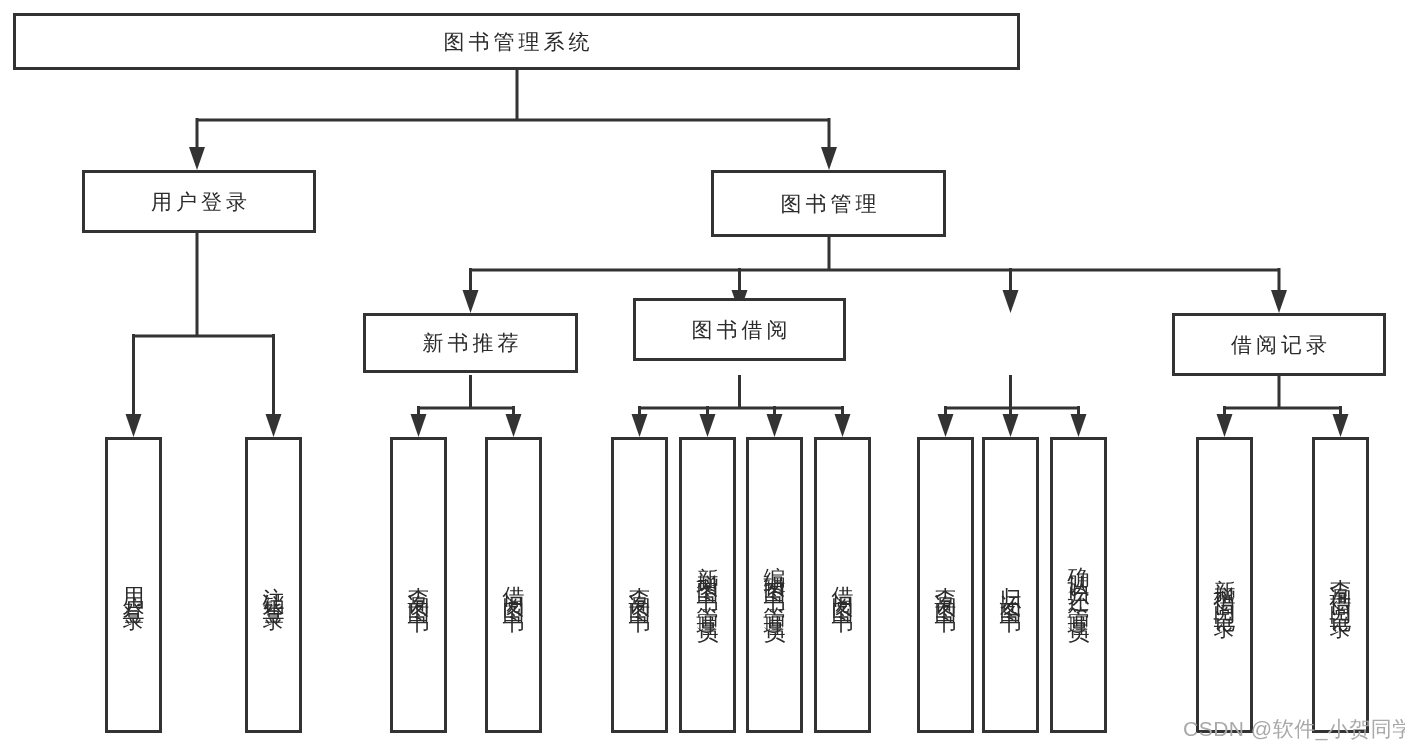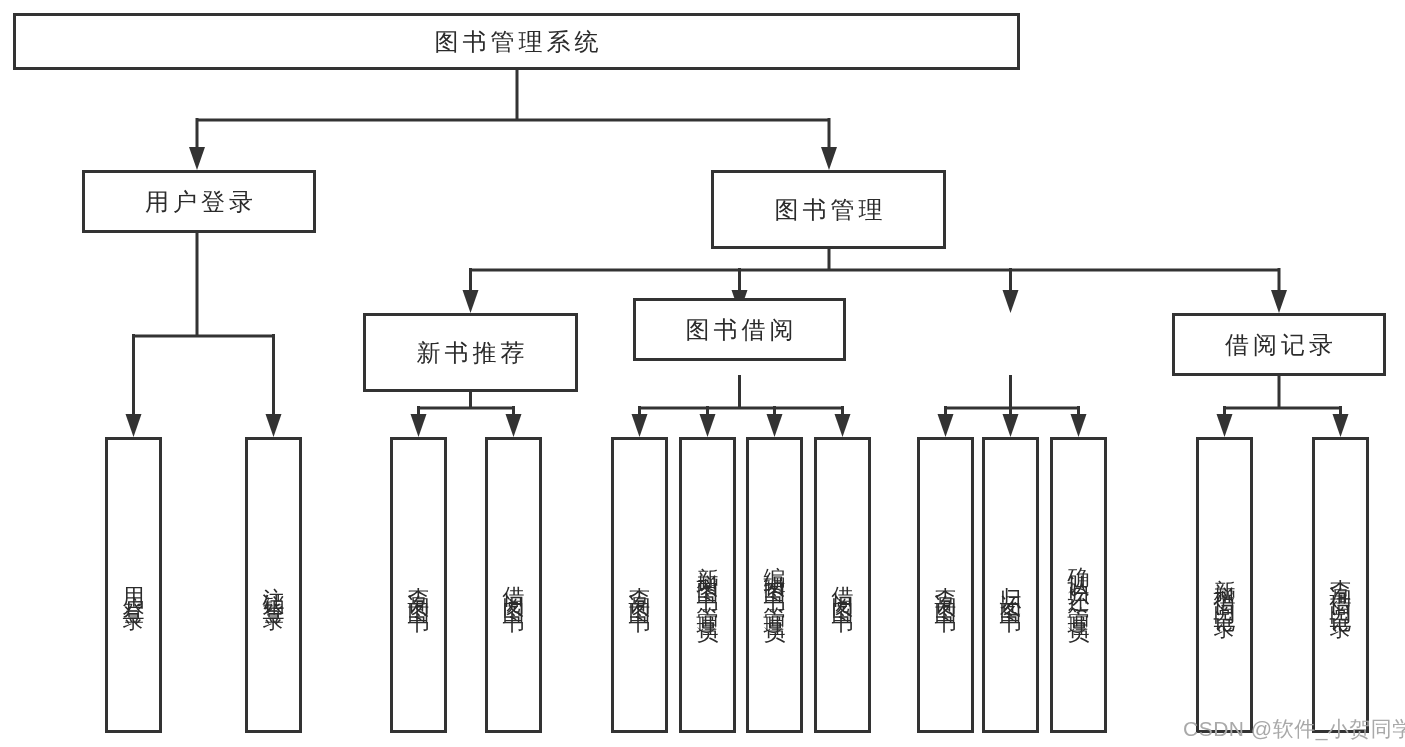--- a/index.html
+++ b/index.html
@@ -23,40 +23,40 @@
     position: absolute;
     background: #ffffff;
     border: 3px solid #333333;
     display: flex;
     align-items: center;
     justify-content: center;
     color: #2b2b2b;
     z-index: 2;
   }
   .node.h {
-    font-size: 24px;
+    font-size: 21px;
     letter-spacing: 4px;
     text-indent: 4px;
     white-space: nowrap;
   }
   .node.v {
     font-size: 22px;
   }
   .node.v .vtext {
     writing-mode: vertical-rl;
     text-orientation: mixed;
     letter-spacing: 8px;
     line-height: 1;
     white-space: nowrap;
   }
   
   .root-box   { left: 13px;   top: 13px;  width: 1007px; height: 57px; }
   .l2a        { left: 82px;   top: 170px; width: 234px;  height: 63px; }
-  .l2b        { left: 711px;  top: 170px; width: 235px;  height: 79px; }
-  .l3a        { left: 363px;  top: 313px; width: 215px;  height: 79px; }
+  .l2b        { left: 711px;  top: 170px; width: 235px;  height: 67px; }
+  .l3a        { left: 363px;  top: 313px; width: 215px;  height: 60px; }
   .l3b        { left: 633px;  top: 298px; width: 213px;  height: 63px; }
   .l3c        { left: 903px;  top: 313px; width: 215px;  height: 63px; }
   .l3d        { left: 1172px; top: 313px; width: 214px;  height: 63px; }
   .leaf       { top: 437px; width: 57px; height: 296px; }
   .a1 { left: 105px; }  .a2 { left: 245px; }
   .b1 { left: 390px; }  .b2 { left: 485px; }
   .c1 { left: 611px; }  .c2 { left: 679px; } .c3 { left: 746px; } .c4 { left: 814px; }
   .d1 { left: 917px; }  .d2 { left: 982px; } .d3 { left: 1050px; }
   .e1 { left: 1196px; } .e2 { left: 1312px; }
   .watermark {

